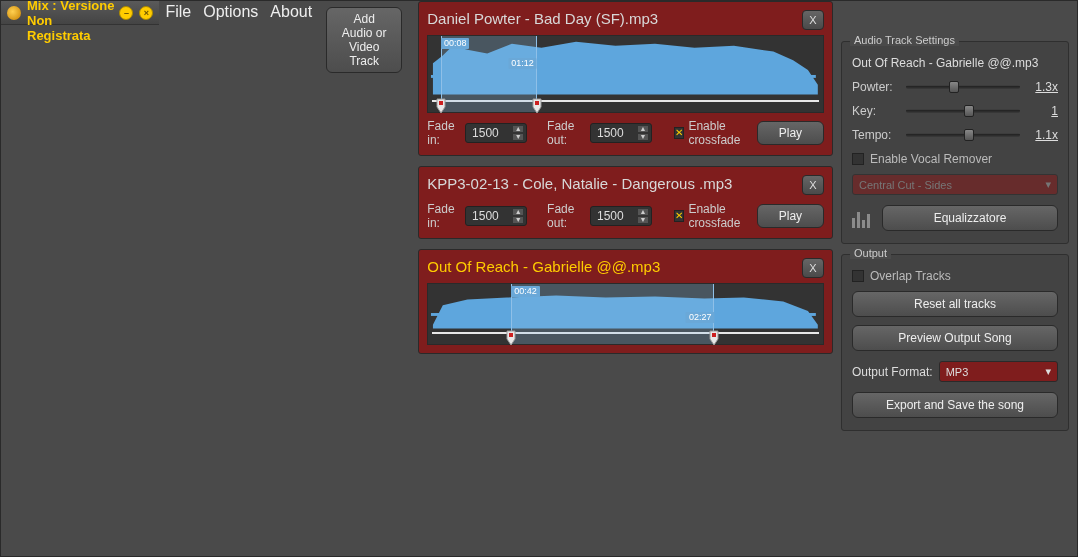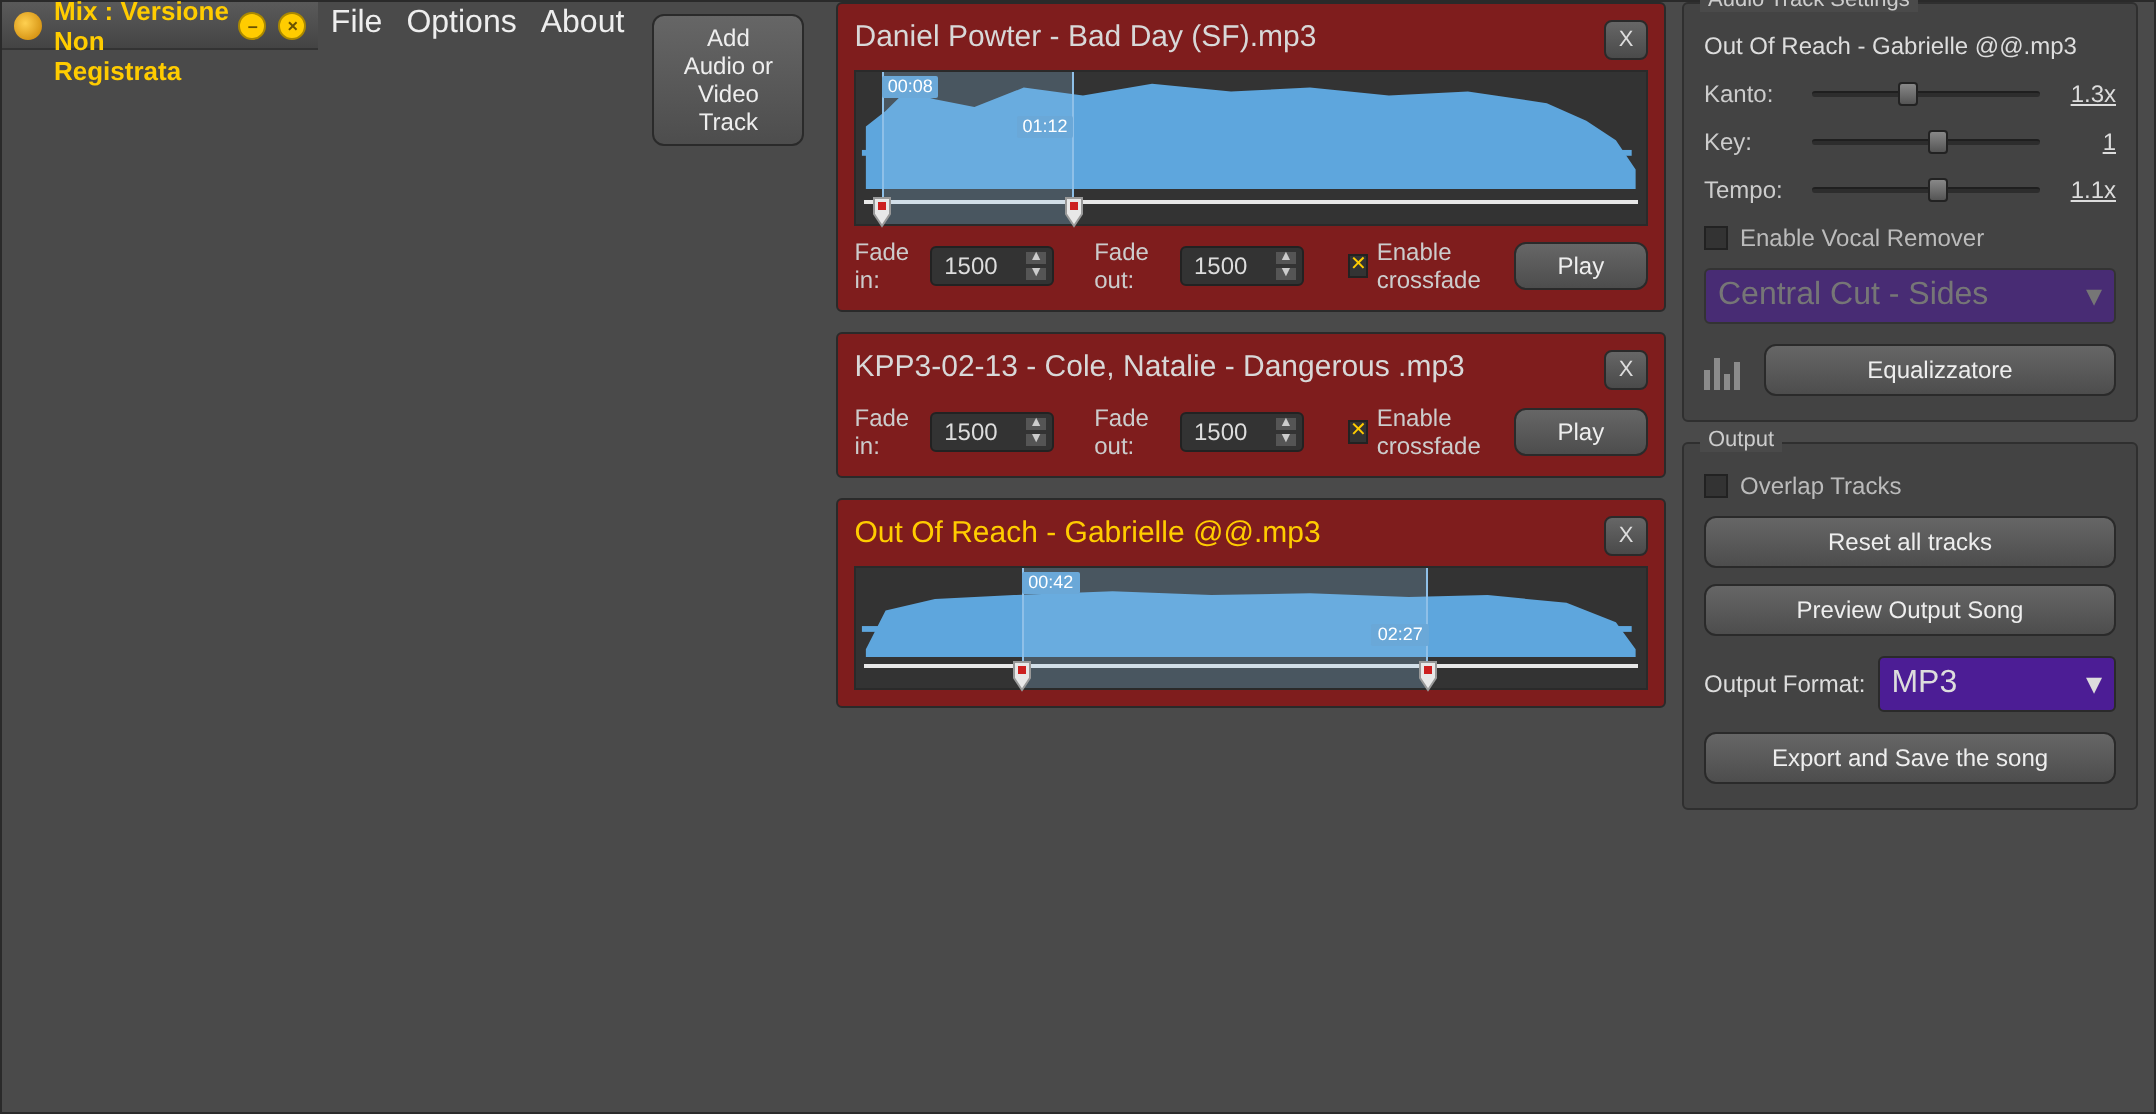--- a/index.html
+++ b/index.html
@@ -37,34 +37,34 @@
 
 .track-ctrls { display: flex; align-items: center; gap: 8px; font-size: 12px; color: #ccc; padding-top: 2px; }
 .num-input { display: inline-flex; background: #333; border: 1px solid #222; border-radius: 3px; padding: 1px 2px 1px 6px; gap: 4px; }
 .num-input input { background: transparent; border: none; color: #ddd; width: 36px; font-size: 12px; outline: none; }
 .spinner { display: flex; flex-direction: column; }
 .spinner div { width: 12px; height: 8px; background: #555; border: 1px solid #333; font-size: 7px; line-height: 6px; text-align: center; color: #ccc; cursor: pointer; }
 .chk { display: inline-flex; align-items: center; gap: 4px; margin-left: 14px; }
 .chk-box { width: 12px; height: 12px; background: #333; border: 1px solid #222; display: inline-flex; align-items: center; justify-content: center; color: #ffcc00; font-size: 10px; line-height: 10px; }
 .track-ctrls .play { margin-left: auto; width: 84px; text-align: center; }
 
-.side-col { width: 228px; display: flex; flex-direction: column; gap: 10px; }
+.side-col { width: 228px; display: flex; flex-direction: column; gap: 10px; margin-top: 40px; }
 .panel { background: #434343; border: 1px solid #2f2f2f; border-radius: 3px; padding: 8px 10px 12px; position: relative; }
 .panel-title { position: absolute; top: -8px; left: 8px; background: #4a4a4a; padding: 0 4px; font-size: 11px; color: #ccc; }
 .panel-track-name { font-size: 12px; color: #ddd; margin: 6px 0 10px; }
 .row { display: flex; align-items: center; gap: 8px; margin-bottom: 10px; font-size: 12px; }
 .row .lbl { width: 46px; color: #ccc; }
 .slider { flex: 1; height: 14px; position: relative; }
 .slider-track { position: absolute; left: 0; right: 0; top: 50%; height: 3px; background: #2d2d2d; border-radius: 2px; transform: translateY(-50%); border-top: 1px solid #1f1f1f; }
 .slider-thumb { position: absolute; top: 50%; width: 10px; height: 12px; background: linear-gradient(#888,#555); border: 1px solid #222; border-radius: 2px; transform: translate(-50%,-50%); cursor: pointer; }
 .row .val { width: 30px; text-align: right; color: #ddd; text-decoration: underline; }
 
 .chk-row { display: flex; align-items: center; gap: 6px; margin: 4px 0 8px; font-size: 12px; color: #bbb; }
 .chk-row .chk-box { color: #888; }
-.select { background: #4c1d95; border: 1px solid #2a2a2a; color: #999; padding: 3px 6px; border-radius: 3px; display: flex; justify-content: space-between; align-items: center; font-size: 16px; cursor: pointer; }
+.select { background: #7f1d1d; border: 1px solid #2a2a2a; color: #999; padding: 3px 6px; border-radius: 3px; display: flex; justify-content: space-between; align-items: center; font-size: 11px; cursor: pointer; }
 .select.disabled { opacity: 0.6; cursor: default; }
 .eq-row { display: flex; align-items: center; gap: 8px; margin-top: 10px; }
 .eq-icon { width: 22px; height: 20px; display: flex; align-items: flex-end; gap: 2px; opacity: 0.7; }
 .eq-icon span { width: 3px; background: #aaa; }
 .wide-btn { flex: 1; text-align: center; padding: 5px 0; }
 
 .out-row { display: flex; align-items: center; gap: 6px; margin: 10px 0; font-size: 12px; }
 .out-row .select { flex: 1; color: #ddd; }
 </style>
 </head>
@@ -203,21 +203,21 @@
 
     </div>
 
     <div class="side-col">
 
       <div class="panel">
         <div class="panel-title">Audio Track Settings</div>
         <div class="panel-track-name">Out Of Reach - Gabrielle @@.mp3</div>
 
         <div class="row">
-          <span class="lbl">Kanto:</span>
+          <span class="lbl">Powter:</span>
           <div class="slider">
             <div class="slider-track"></div>
             <div class="slider-thumb" style="left:42%;"></div>
           </div>
           <span class="val">1.3x</span>
         </div>
 
         <div class="row">
           <span class="lbl">Key:</span>
           <div class="slider">

